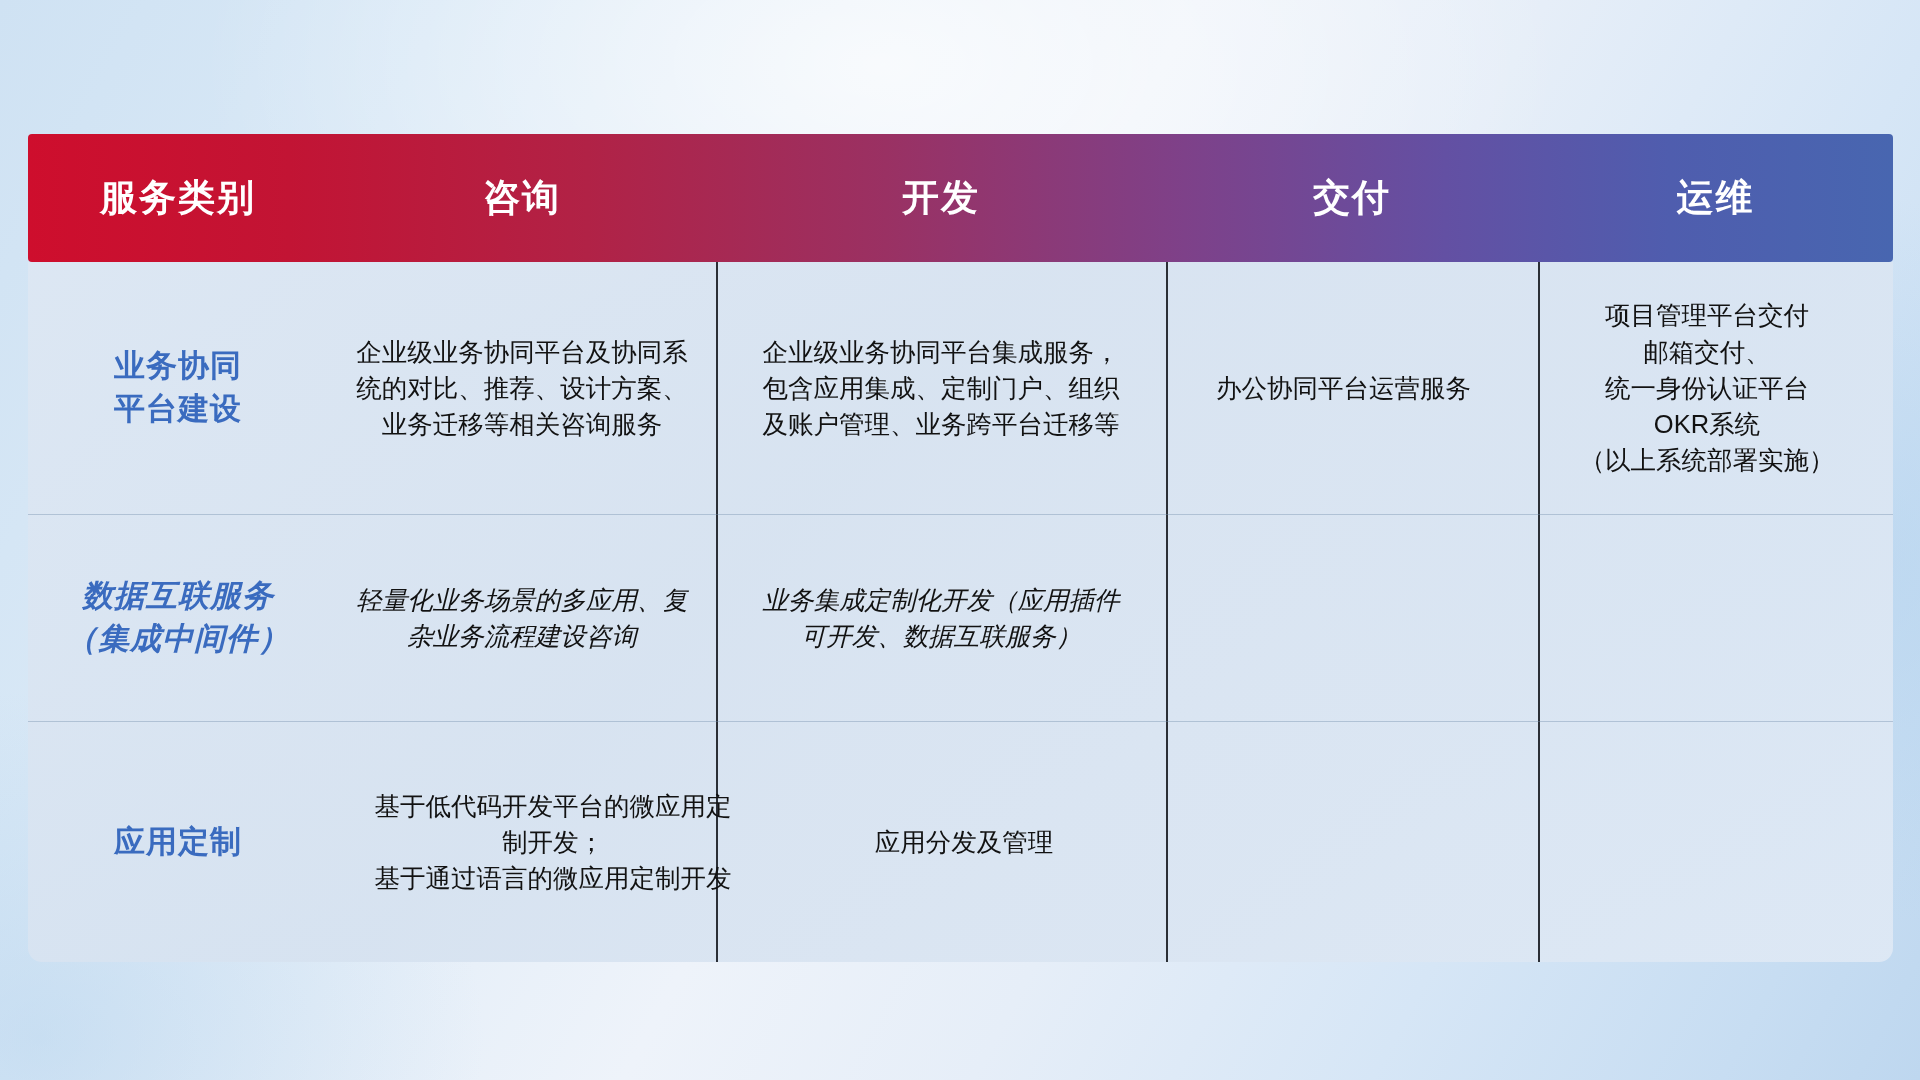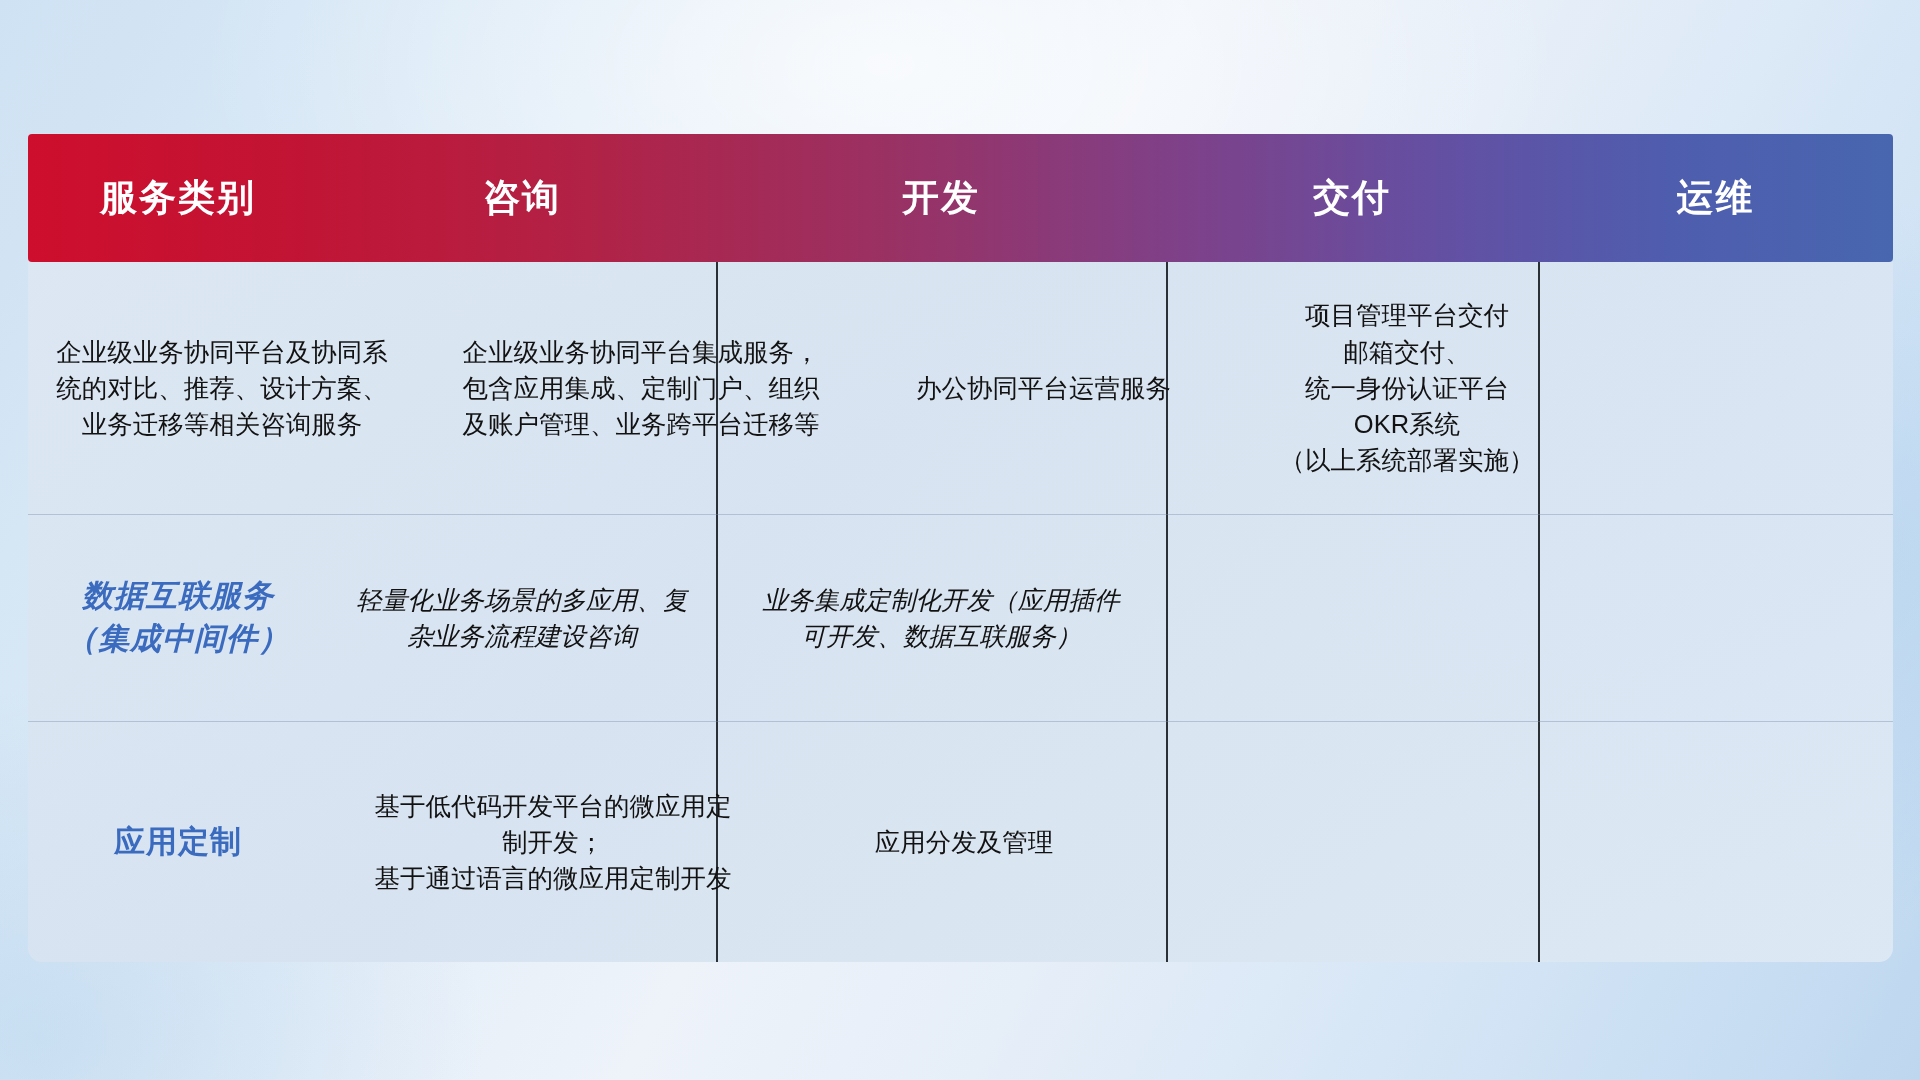--- a/index.html
+++ b/index.html
@@ -155,20 +155,22 @@
     </div>
   </div>
 
   <div class="tbody">
 
     <div class="vdiv v1"></div>
     <div class="vdiv v2"></div>
     <div class="vdiv v3"></div>
 
     <div class="trow r1">
+      <div class="td rowlabel c1">业务协同
+平台建设</div>
       <div class="td c2">企业级业务协同平台及协同系
 统的对比、推荐、设计方案、
 业务迁移等相关咨询服务</div>
       <div class="td c3">企业级业务协同平台集成服务，
 包含应用集成、定制门户、组织
 及账户管理、业务跨平台迁移等</div>
       <div class="td c5">办公协同平台运营服务</div>
       <div class="td c4">项目管理平台交付
 邮箱交付、
 统一身份认证平台

